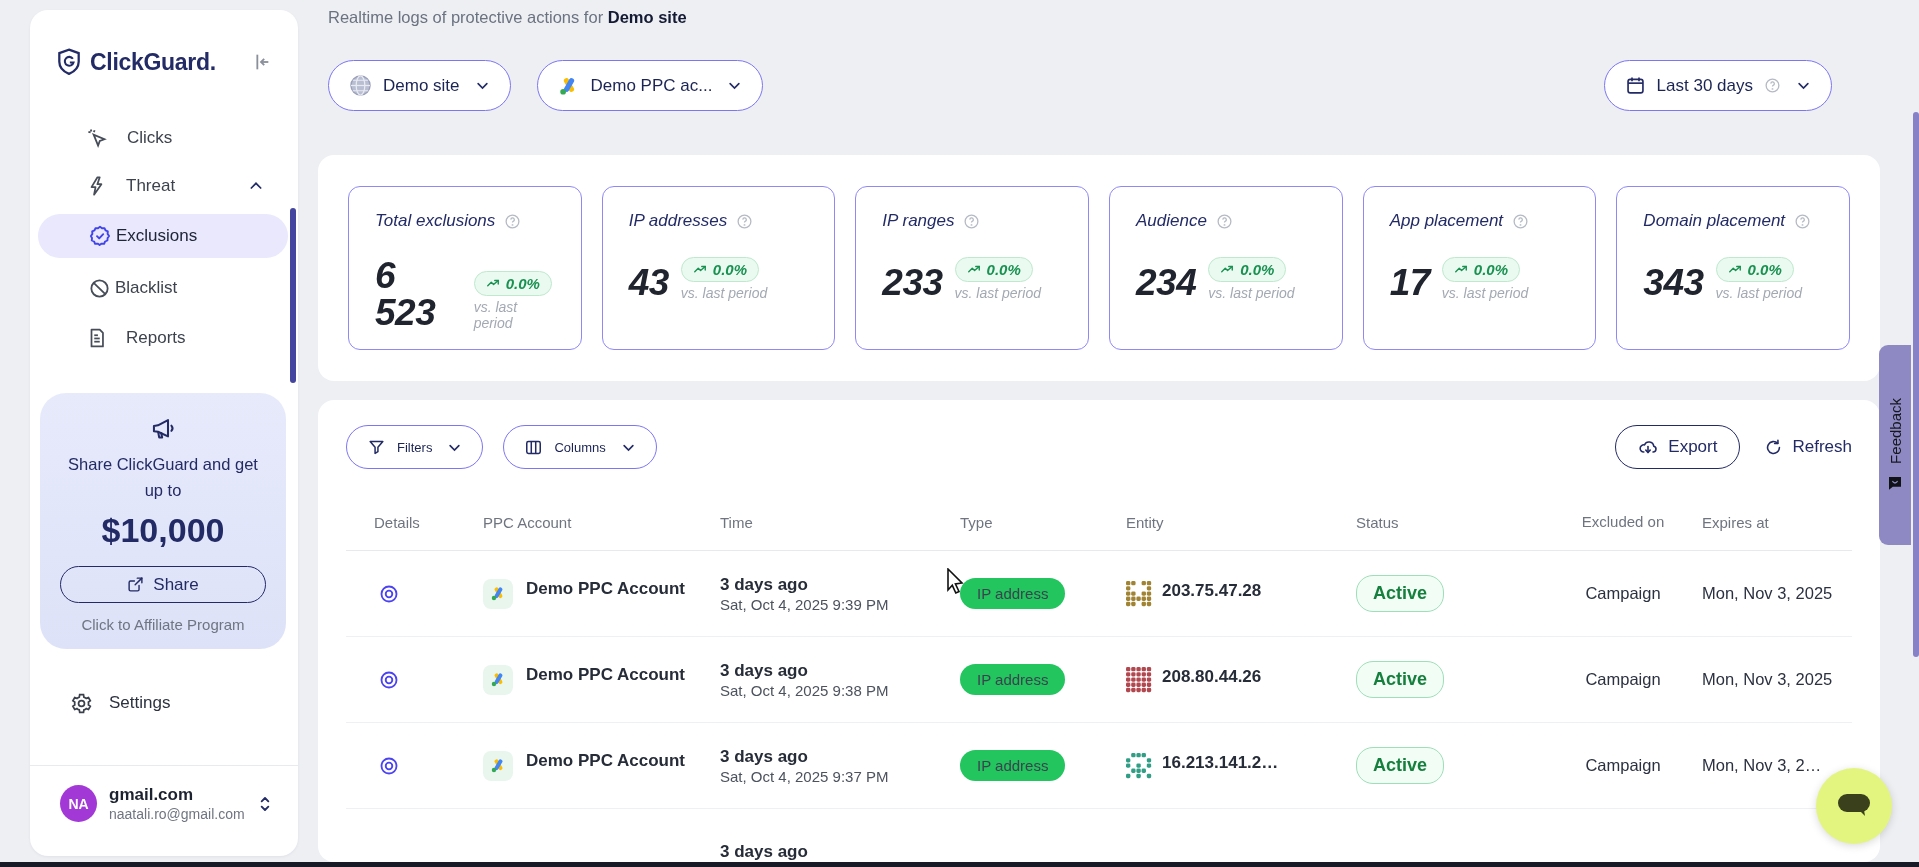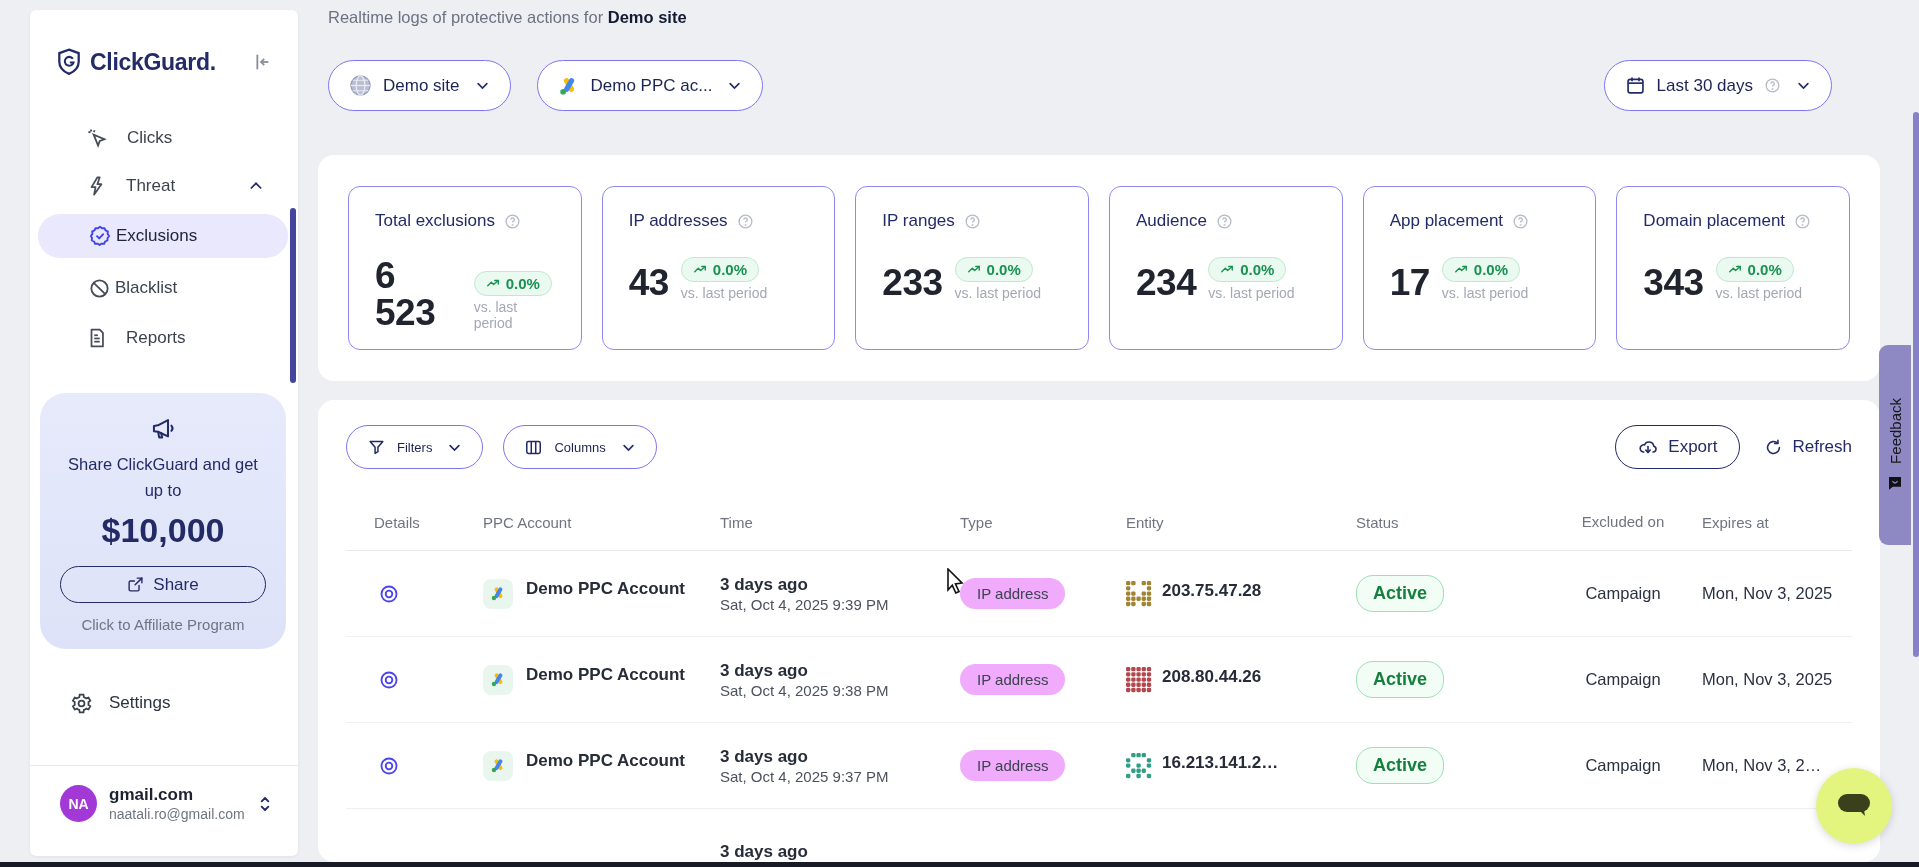--- a/index.html
+++ b/index.html
@@ -2,21 +2,21 @@
 <html><head>
 <meta charset="utf-8">
 <style>
   * { margin:0; padding:0; box-sizing:border-box; }
   html,body { width:1919px; height:867px; overflow:hidden; }
   body { font-family:"Liberation Sans", sans-serif; background:#edeff3; position:relative; color:#1f2430; }
   svg { display:block; }
 
   
   .sidebar { position:absolute; left:30px; top:10px; width:268px; height:846px;
-             background:#fff; border-radius:6px; box-shadow:0 1px 3px rgba(20,20,60,.06); }
+             background:#fff; border-radius:18px; box-shadow:0 1px 3px rgba(20,20,60,.06); }
   .logo-row { display:flex; align-items:center; padding:38px 26px 0 26px; }
   .logo { display:flex; align-items:center; gap:8px; }
   .logo-text { font-size:23px; font-weight:bold; color:#232b66; letter-spacing:-.3px; }
   .collapse-btn { margin-left:auto; cursor:pointer; }
 
   .nav { margin-top:42px; }
   .nav-item { display:flex; align-items:center; height:40px; padding-left:56px; gap:18px;
               font-size:17px; color:#3d434e; cursor:pointer; margin-bottom:8px; }
   .nav-item .chev { margin-left:auto; margin-right:34px; }
   .nav-sub { display:flex; align-items:center; height:44px; margin:0 10px 8px 8px; padding-left:50px;
@@ -52,21 +52,21 @@
 
   .selector-row { position:absolute; left:328px; top:60px; width:1504px; display:flex; gap:26px; align-items:center; }
   .pill { height:51px; border:1px solid #7d76f2; border-radius:26px; background:#fff;
           display:flex; align-items:center; gap:11px; padding:0 20px; font-size:17px; color:#1b2454;
           cursor:pointer; white-space:nowrap; }
   .pill .chev { margin-left:4px; }
   .pill.date { margin-left:auto; }
 
   .stats-panel { position:absolute; left:318px; top:155px; width:1562px; height:226px; background:#fff;
                  border-radius:16px; display:flex; gap:20px; padding:31px 30px; }
-  .stat-card { flex:1 1 0; border:1.5px solid #8f88f6; border-radius:12px; padding:24px 24px 20px 26px; }
+  .stat-card { flex:1 1 0; border:1.5px solid #8f88f6; border-radius:12px; padding:24px 24px 20px 26px;font-style:italic; }
   .stat-head { display:flex; align-items:center; gap:9px; font-size:17px; color:#232b66; }
   .stat-body { display:flex; align-items:flex-end; gap:12px; margin-top:26px; }
   .stat-value { font-size:37px; font-weight:bold; color:#20242e; letter-spacing:-.5px; line-height:1; }
   .stat-side { display:flex; flex-direction:column; gap:3px; }
   .delta-pill { display:inline-flex; align-items:center; gap:6px; background:#eafaf0; border:1px solid #bfe9cd;
                 border-radius:14px; padding:3px 11px; font-size:15px; color:#199150; font-weight:bold; width:max-content; }
   .stat-caption { font-size:14px; color:#a3a9b3; }
 
   .table-panel { position:absolute; left:318px; top:400px; width:1562px; height:462px; background:#fff;
                  border-radius:16px; overflow:hidden; padding-top:25px; }
@@ -90,21 +90,21 @@
   .trow:last-child { border-bottom:none; }
   .cell { padding-left:14px; display:flex; }
   .cell.c1 { padding-left:32px; }
   .cell.c2 { padding-left:23px; gap:13px; }
   .cell.c7 { justify-content:center; padding:0; }
   .eye-btn { cursor:pointer; display:flex; }
   .ads-chip { width:30px; height:30px; border-radius:8px; background:#e9f6ee; display:flex; align-items:center; justify-content:center; }
   .acct-name { font-size:17px; font-weight:bold; color:#262c38; }
   .time-main { font-size:17px; font-weight:bold; color:#262c38; line-height:1.35; }
   .time-sub { font-size:15px; color:#4c525e; }
-  .type-pill { background:#f0abfc; border-radius:17px; padding:7px 17px; font-size:15px; color:#3c424e; }
+  .type-pill { background:#22c55e; border-radius:17px; padding:7px 17px; font-size:15px; color:#3c424e; }
   .entity-txt { font-size:17px; font-weight:bold; color:#262c38; margin-left:10px; }
   .status-pill { border:1px solid #9ddfb7; background:#f2fdf6; color:#15803d; font-size:18px; font-weight:bold;
                  border-radius:17px; padding:7px 16px; }
   .plain-txt { font-size:16.5px; color:#2b3140; }
 
   
   .feedback-tab { position:absolute; right:8px; top:345px; width:32px; height:200px; background:#8e89c3;
                   border-radius:9px 0 0 9px; display:flex; flex-direction:column; align-items:center;
                   justify-content:center; gap:10px; cursor:pointer; }
   .feedback-text { writing-mode:vertical-rl; transform:rotate(180deg); font-size:15px; color:#15171c; }

